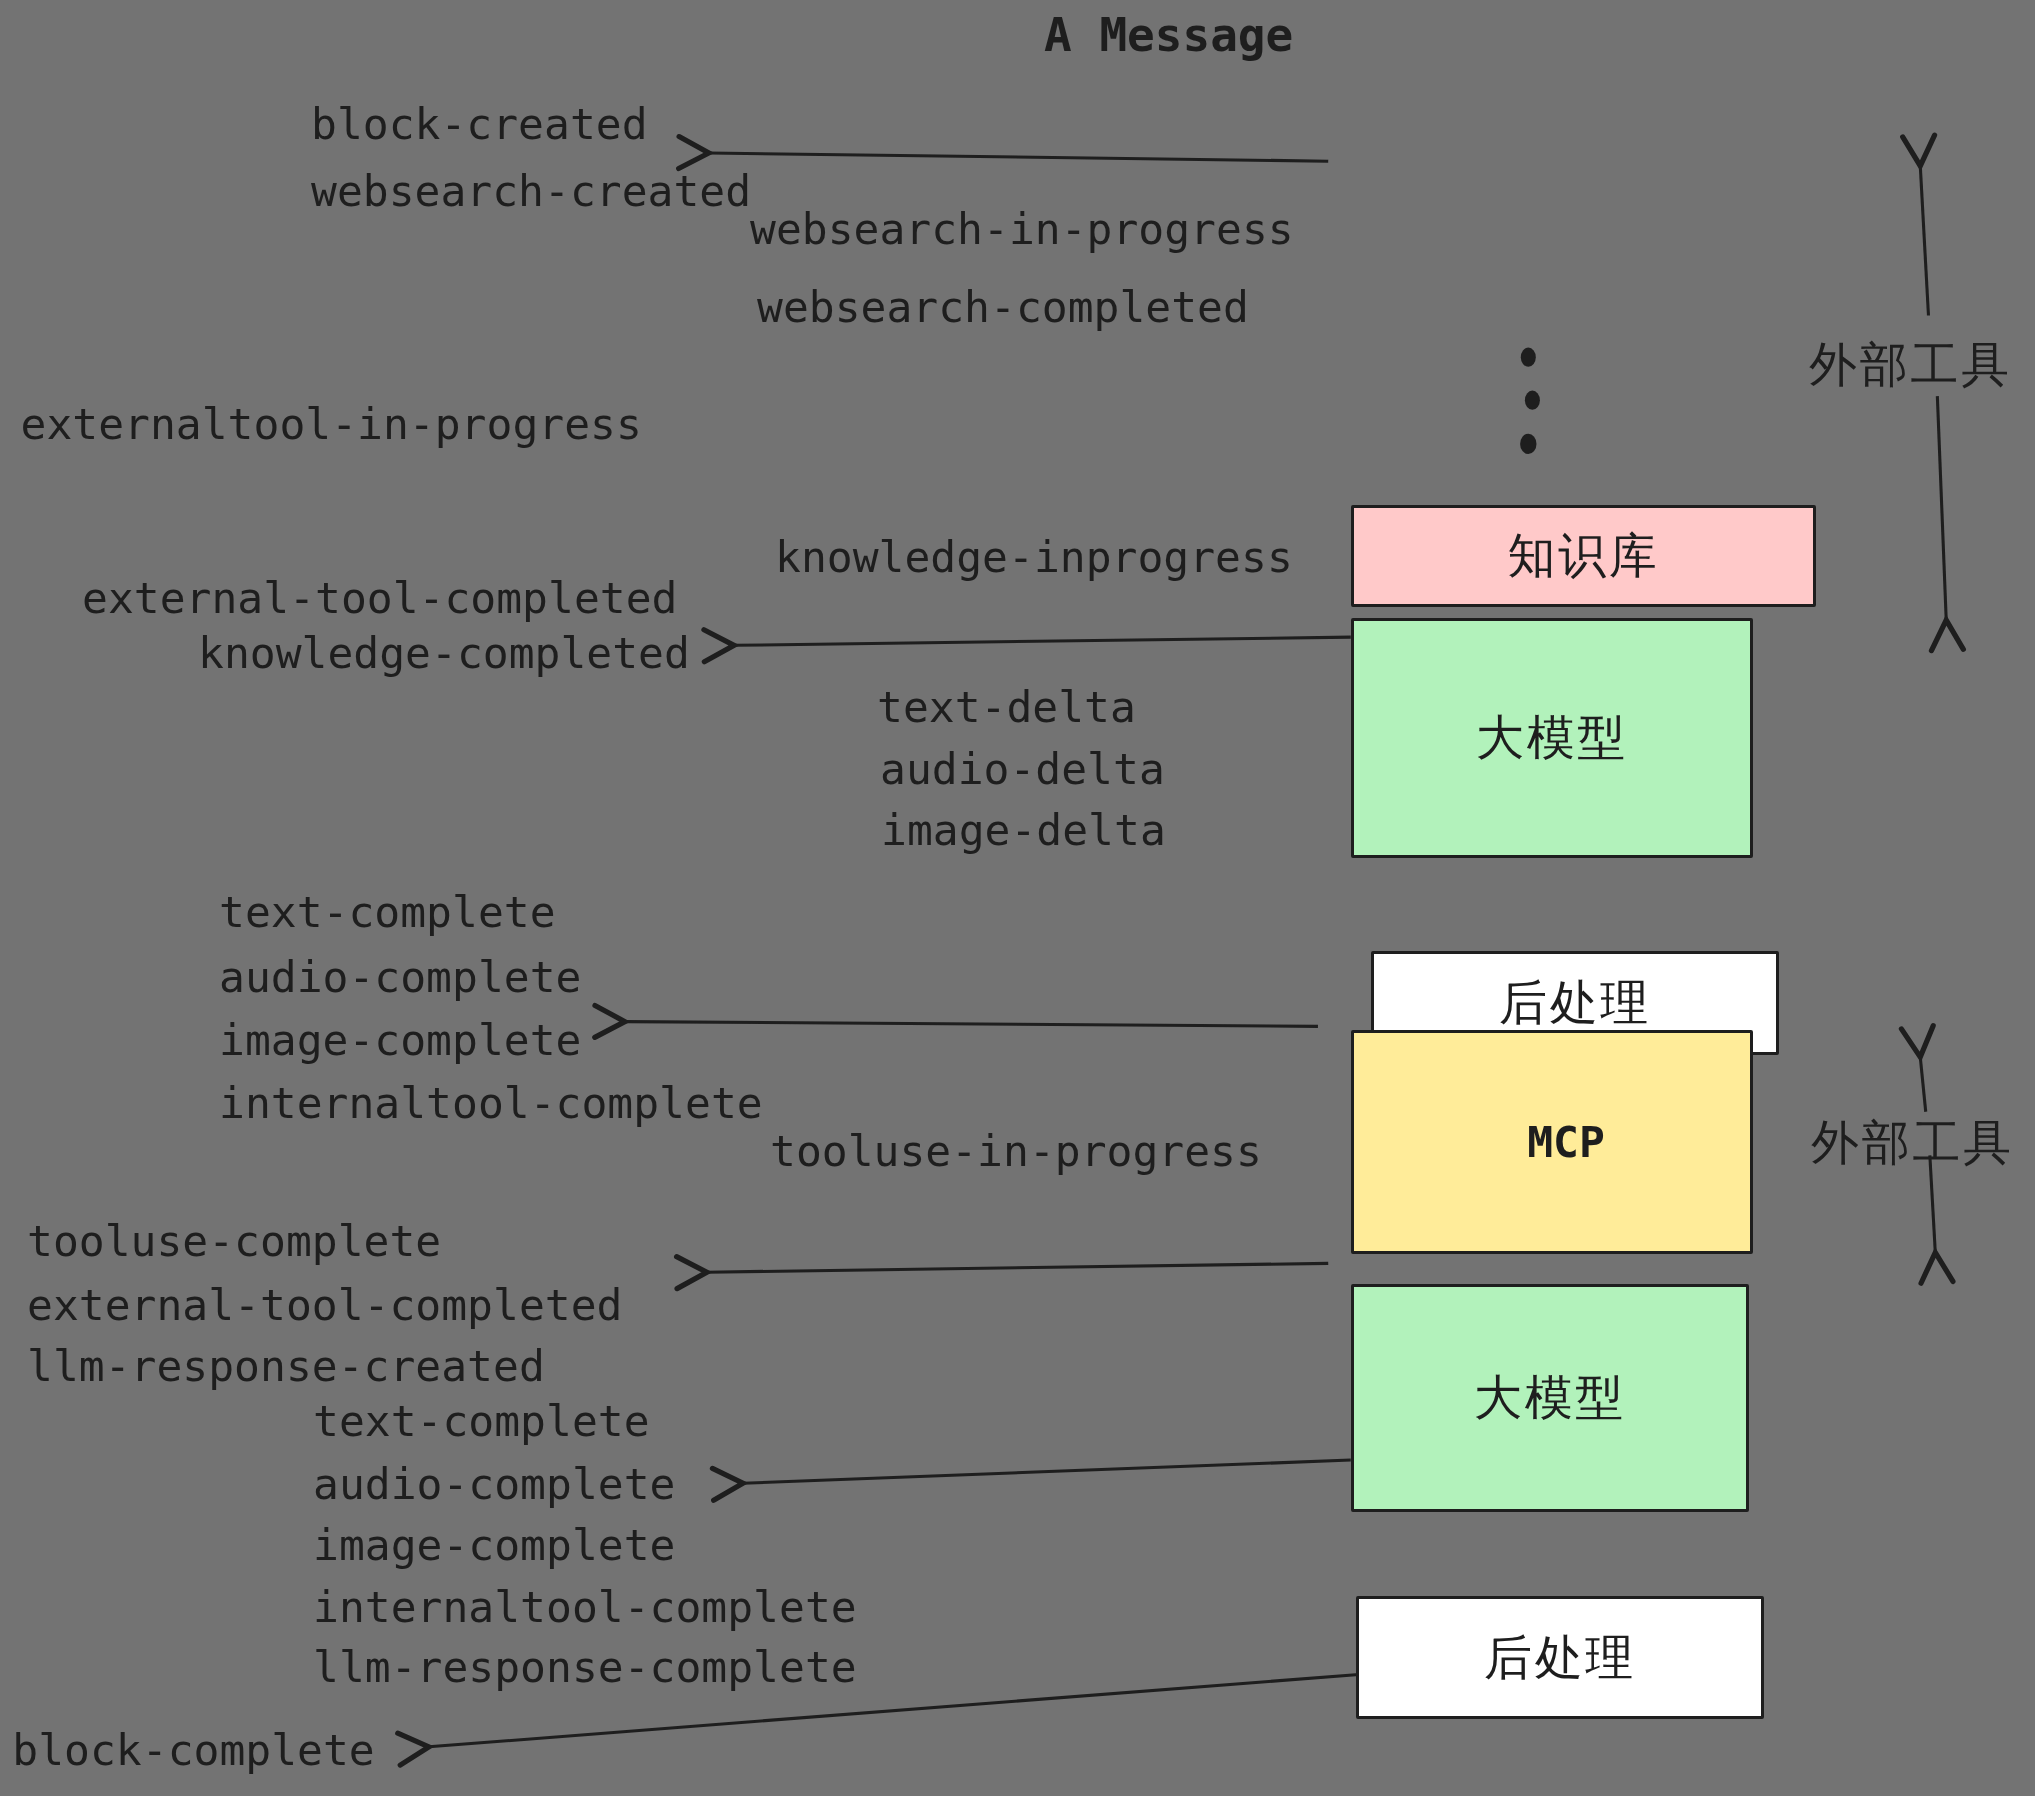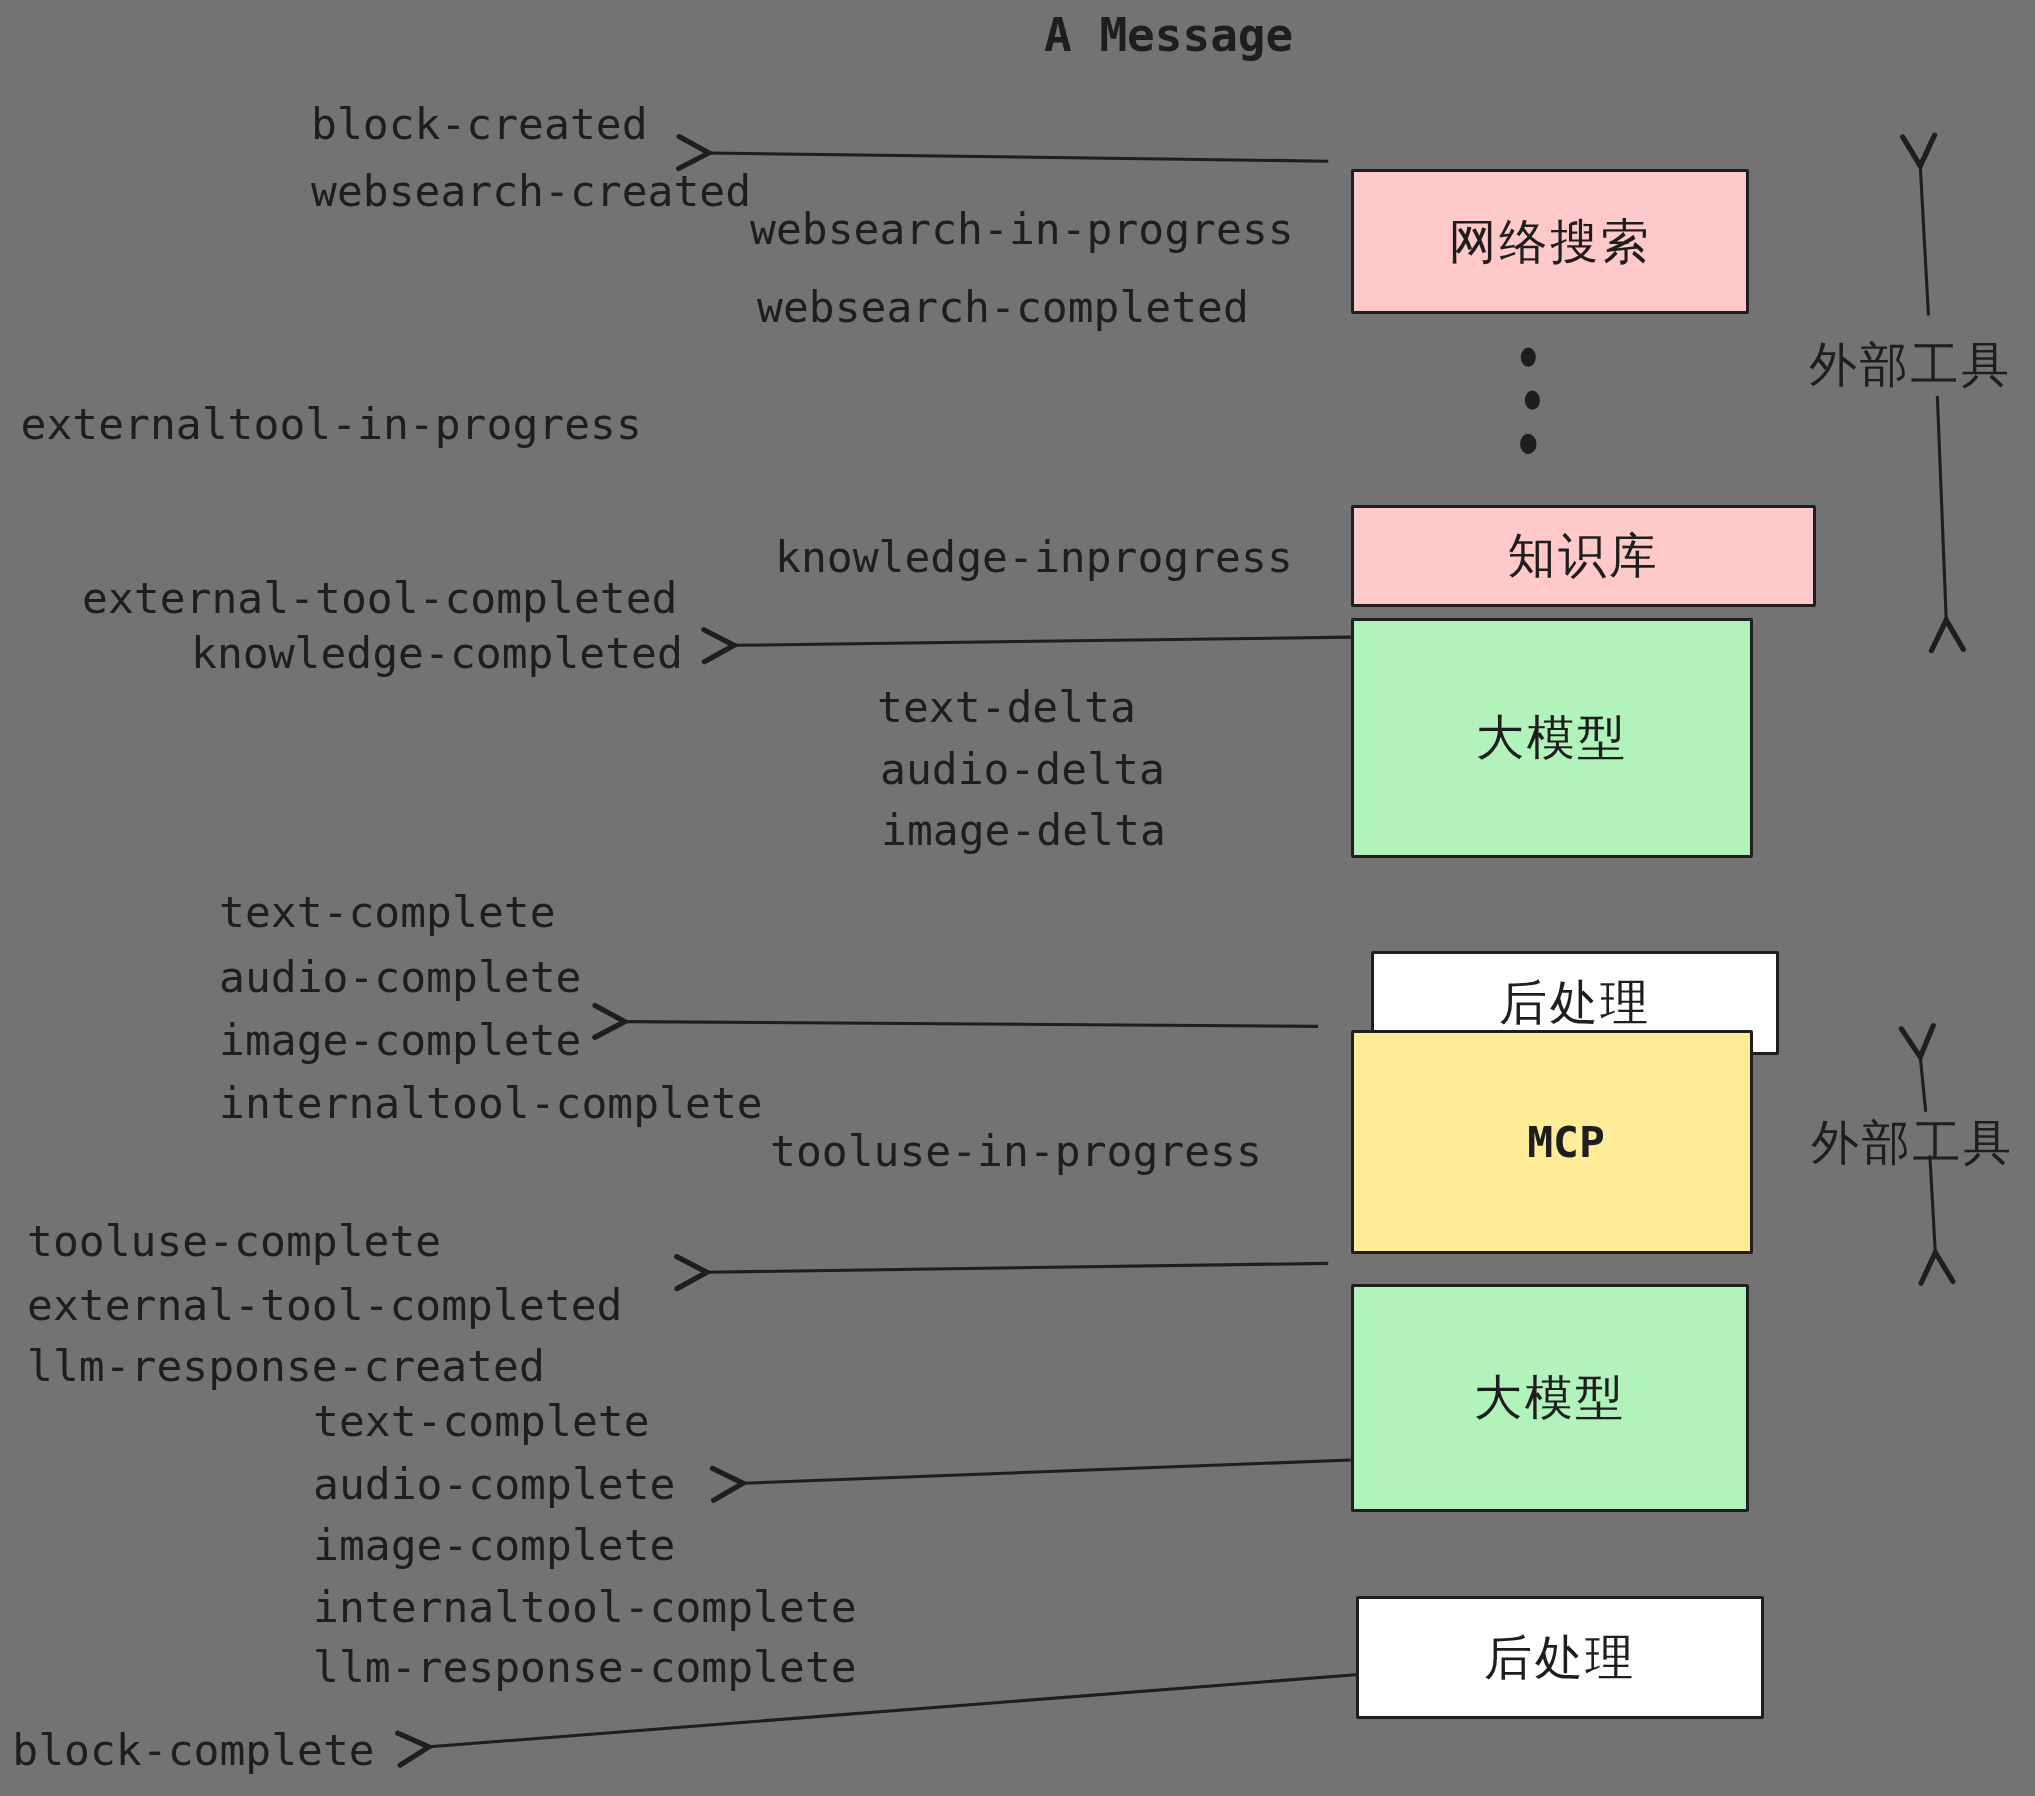--- a/index.html
+++ b/index.html
@@ -72,23 +72,20 @@
 
     <g fill="#1e1e1e">
       <ellipse cx="2238" cy="523" rx="11" ry="14"></ellipse>
       <ellipse cx="2244" cy="586" rx="11" ry="14"></ellipse>
       <ellipse cx="2238" cy="650" rx="12" ry="15"></ellipse>
     </g>
   </svg>
 
   <div class="title">A Message</div>
 
-  <div class="box fill-pink" style="left:1351px;top:169px;width:398px;height:145px;">
-    <span class="lbl">网络搜索</span>
-  </div>
 
   <div class="box fill-pink" style="left:1351px;top:505px;width:465px;height:102px;">
     <span class="lbl">知识库</span>
   </div>
 
   <div class="box fill-green" style="left:1351px;top:618px;width:402px;height:240px;">
     <span class="lbl">大模型</span>
   </div>
 
   <div class="box fill-white" style="left:1371px;top:903px;width:408px;height:104px;">
@@ -110,21 +107,21 @@
   <div class="side-label" style="left:1809px;top:333px;">外部工具</div>
   <div class="side-label" style="left:1811px;top:1111px;">外部工具</div>
 
   <div class="evt" style="left:311px;top:102px;">block-created</div>
   <div class="evt" style="left:311px;top:169px;">websearch-created</div>
   <div class="evt" style="left:750px;top:207px;">websearch-in-progress</div>
   <div class="evt" style="left:757px;top:285px;">websearch-completed</div>
   <div class="evt" style="left:20.5px;top:402px;">externaltool-in-progress</div>
   <div class="evt" style="left:775px;top:535px;">knowledge-inprogress</div>
   <div class="evt" style="left:82px;top:576px;">external-tool-completed</div>
-  <div class="evt" style="left:191px;top:631px;">knowledge-completed</div>
+  <div class="evt" style="left:198px;top:631px;">knowledge-completed</div>
   <div class="evt" style="left:877px;top:685px;">text-delta</div>
   <div class="evt" style="left:880px;top:747px;">audio-delta</div>
   <div class="evt" style="left:881px;top:808px;">image-delta</div>
   <div class="evt" style="left:219px;top:890px;">text-complete</div>
   <div class="evt" style="left:219px;top:955px;">audio-complete</div>
   <div class="evt" style="left:219px;top:1018px;">image-complete</div>
   <div class="evt" style="left:219px;top:1081px;">internaltool-complete</div>
   <div class="evt" style="left:770px;top:1129px;">tooluse-in-progress</div>
   <div class="evt" style="left:27px;top:1219px;">tooluse-complete</div>
   <div class="evt" style="left:27px;top:1283px;">external-tool-completed</div>

